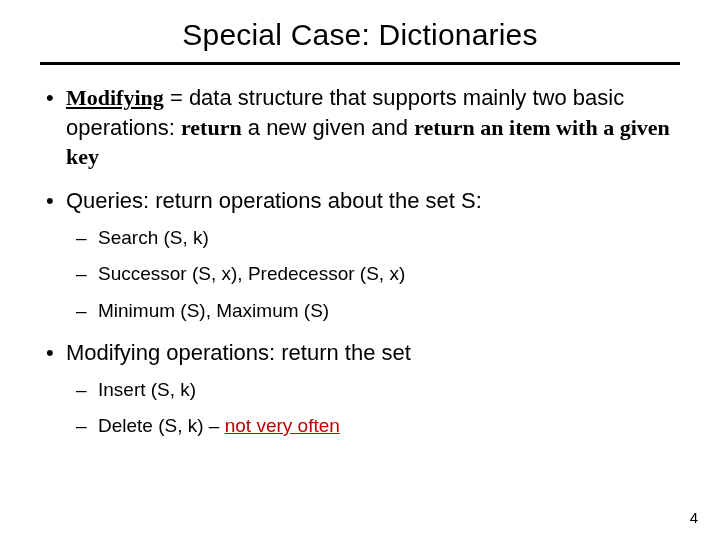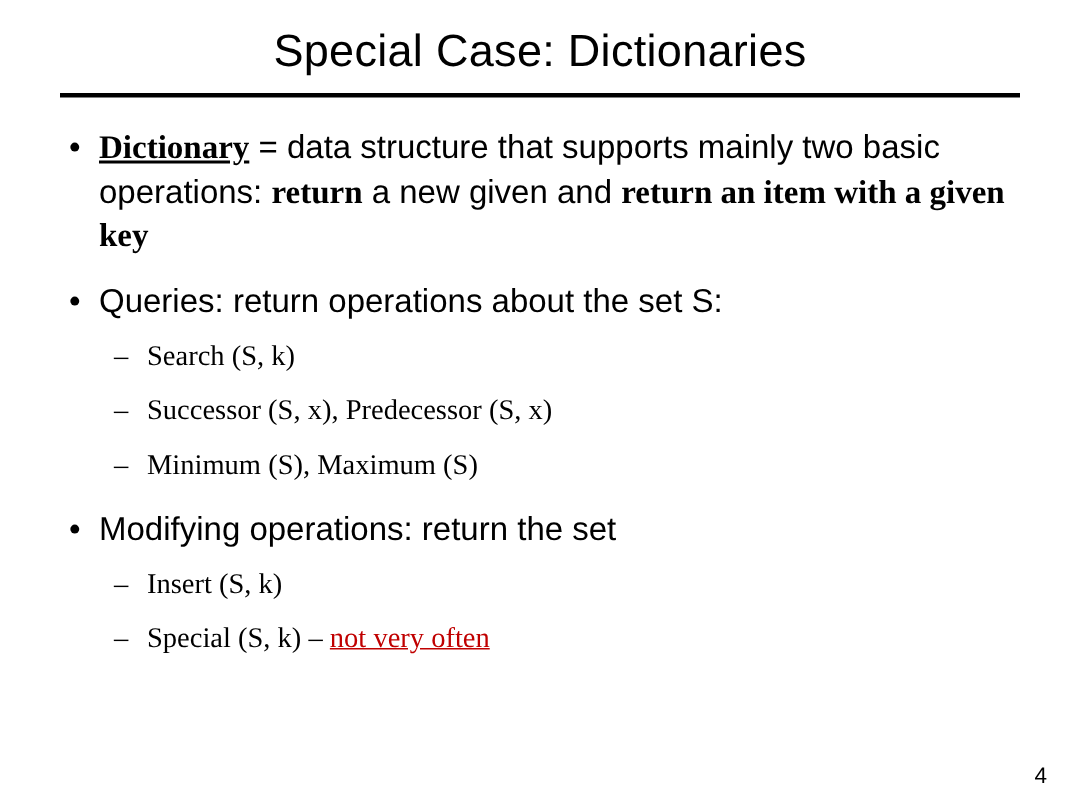--- a/index.html
+++ b/index.html
@@ -48,21 +48,20 @@
     font-size: 22px;
   }
   ul.sub { list-style: none; margin-top: 10px; }
   ul.sub > li {
     position: relative;
     padding-left: 32px;
     margin-bottom: 12px;
     font-size: 19px;
     line-height: 1.3;
     color: #000;
-    font-family: Liberation Serif, serif;
   }
   ul.sub > li::before {
     content: "–";
     position: absolute;
     left: 10px;
     top: 0;
     font-size: 19px;
   }
   .comic {
     font-family: "Comic Sans MS", "Comic Sans", cursive;
@@ -83,38 +82,38 @@
 <body>
 
 <div class="slide">
 
   <h1 class="title">Special Case: Dictionaries</h1>
   <hr class="rule">
 
   <ul class="top">
 
     <li>
-      <span class="comic underline">Dictionary</span><span> = </span><span>data structure that supports mainly two basic operations: </span><span class="comic">return</span><span> a new given and </span><span class="comic">return an item with a given key</span>
+      <span class="comic underline">Modifying</span><span> = </span><span>data structure that supports mainly two basic operations: </span><span class="comic">return</span><span> a new given and </span><span class="comic">return an item with a given key</span>
     </li>
 
     <li>
       <span>Queries: </span><span>return operations about the set S:</span>
       <ul class="sub">
         <li>Search (S, k)</li>
         <li>Successor (S, x), Predecessor (S, x)</li>
         <li>Minimum (S), Maximum (S)</li>
       </ul>
     </li>
 
     <li>
       <span>Modifying operations: </span><span>return the set</span>
       <ul class="sub">
         <li>Insert (S, k)</li>
         <li>
-          <span>Special (S, k) – </span><span class="red">not very often</span>
+          <span>Delete (S, k) – </span><span class="red">not very often</span>
         </li>
       </ul>
     </li>
 
   </ul>
 
   <div class="pgnum">4</div>
 </div>
 
 </body></html>

